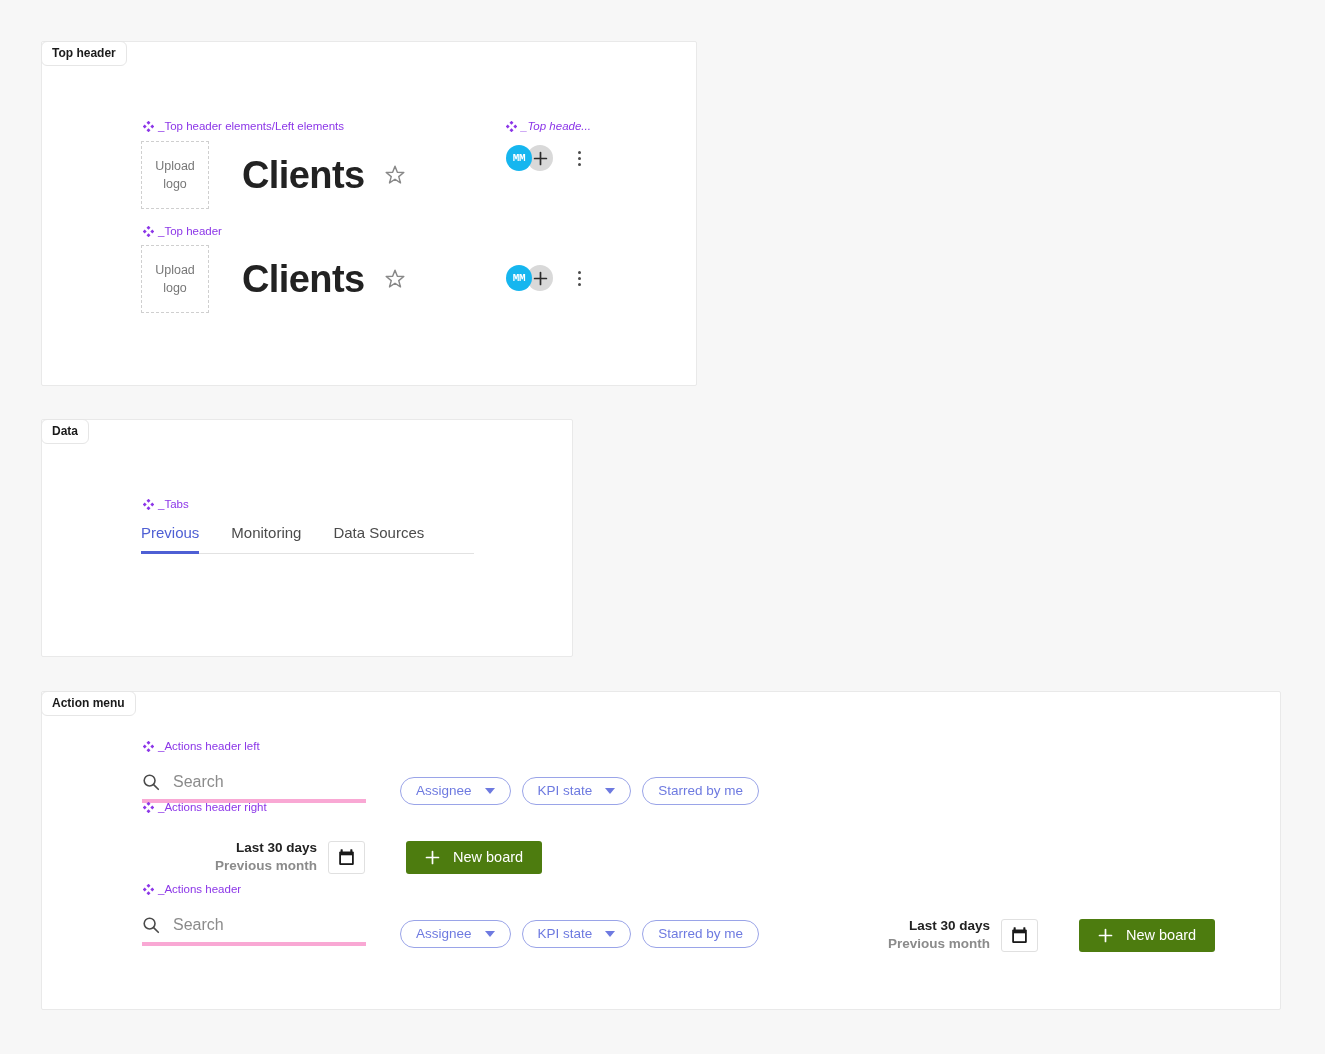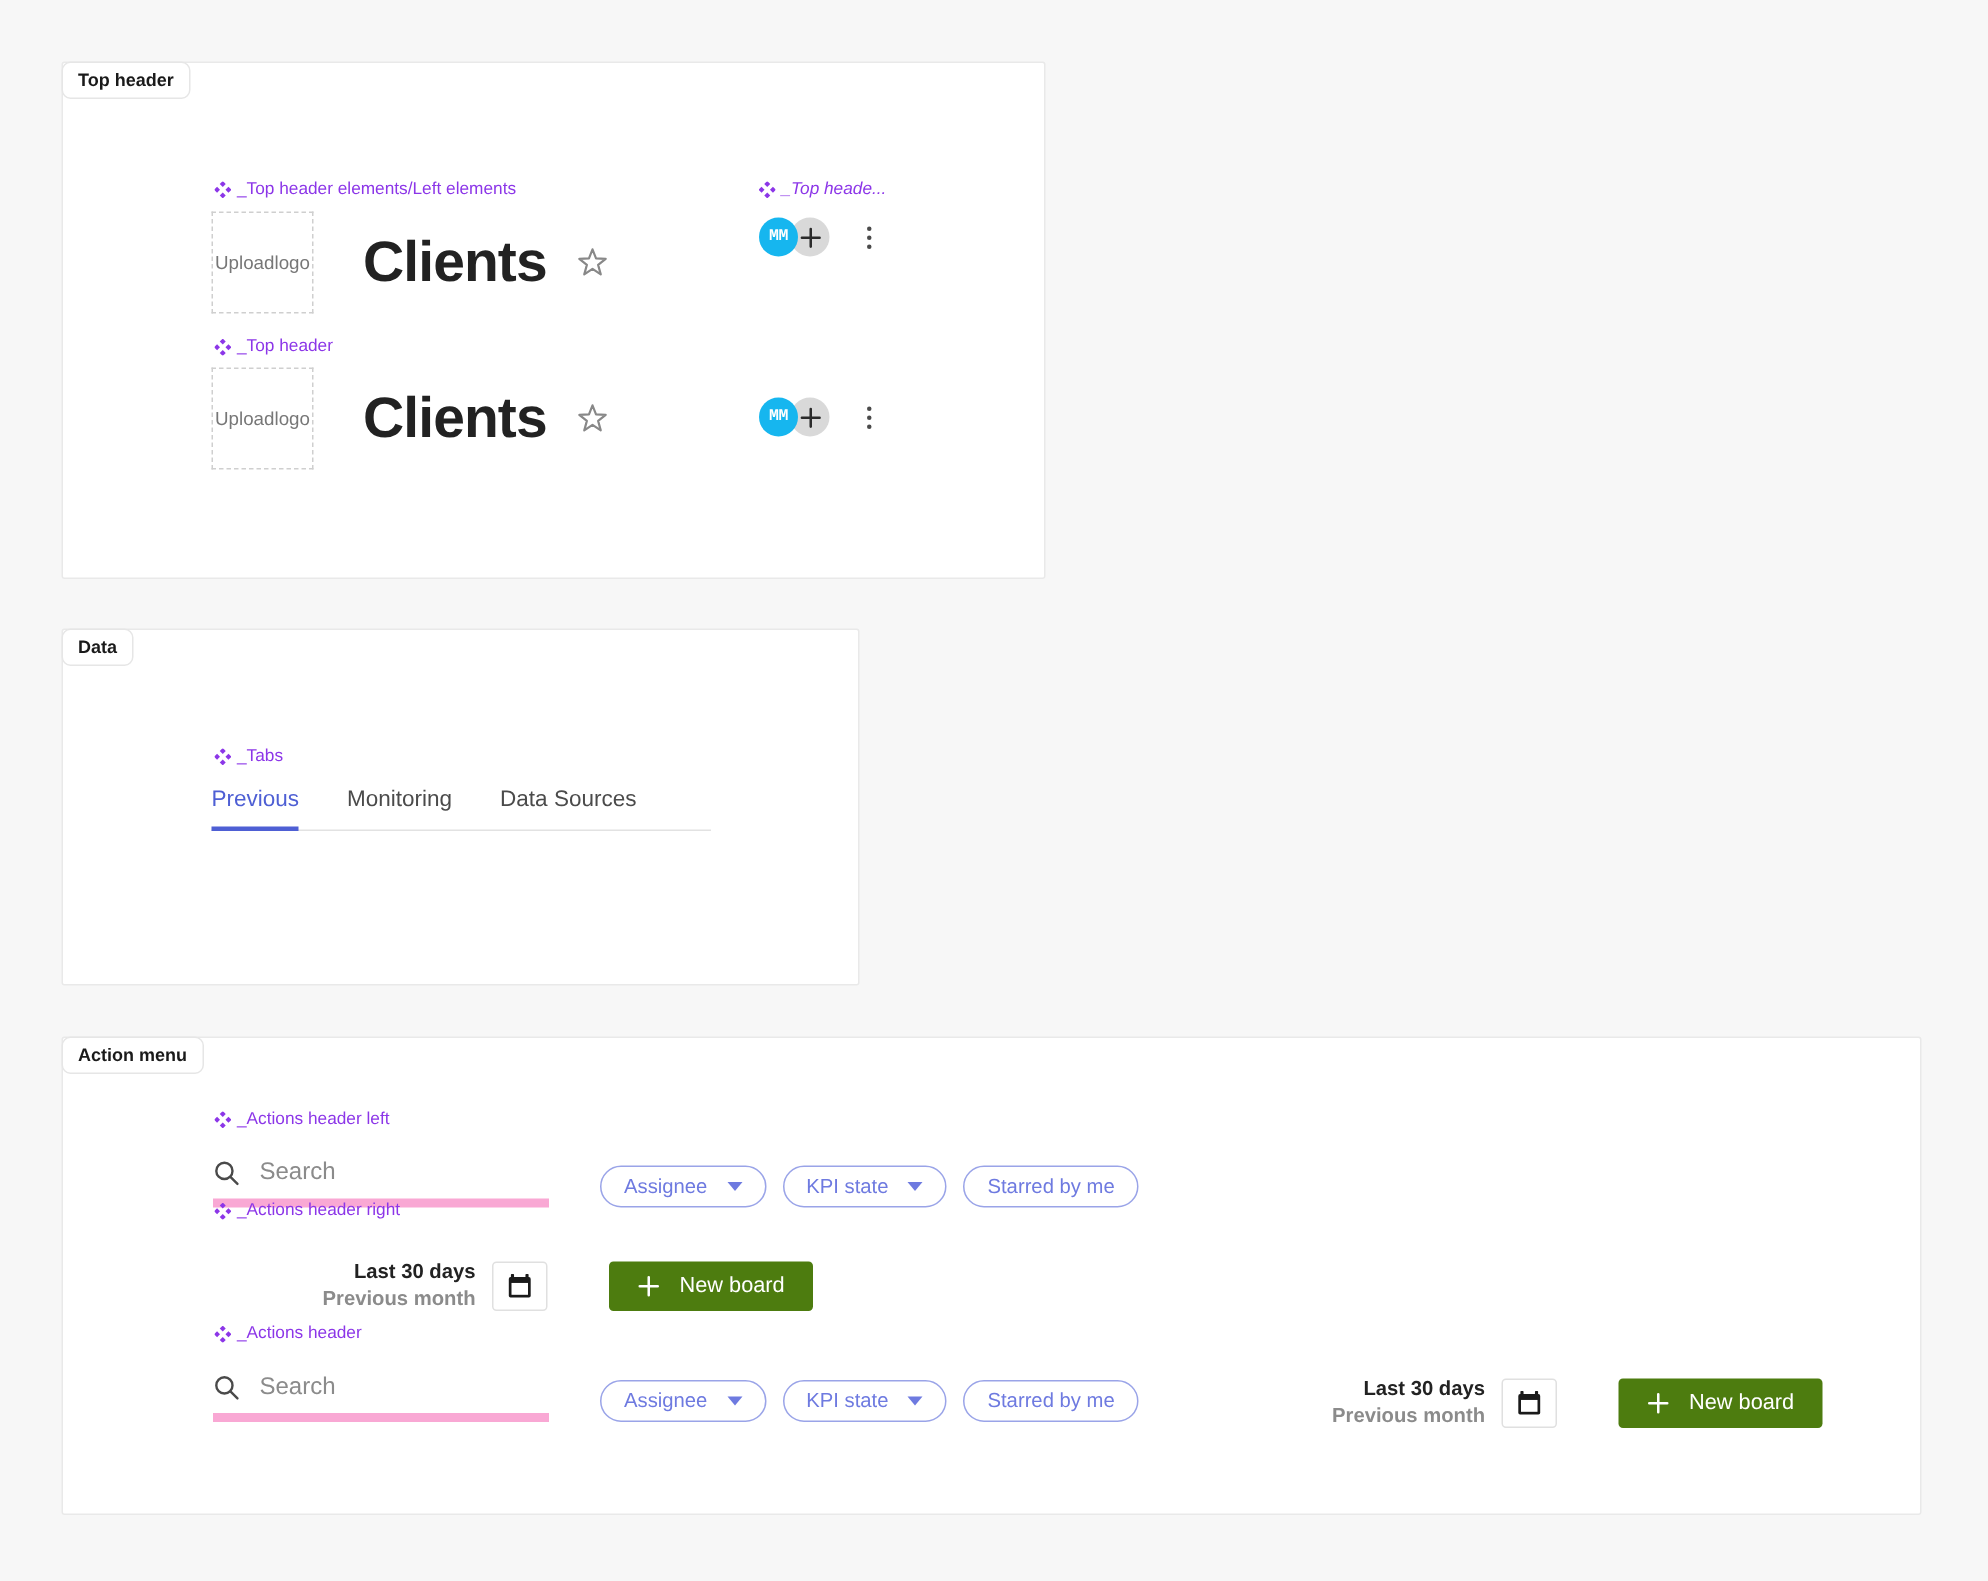--- a/index.html
+++ b/index.html
@@ -57,20 +57,21 @@
   .hdr-row {
     position: absolute;
     display: flex;
     align-items: center;
   }
   .upload-logo {
     width: 68px;
     height: 68px;
     border: 1px dashed #cfcfcf;
     display: flex;
+    flex-direction: column;
     align-items: center;
     justify-content: center;
     font-size: 12.5px;
     color: #777777;
     line-height: 1.45;
     text-align: right;
     background: #fff;
     flex: 0 0 auto;
   }
   .hdr-title {
@@ -153,21 +154,21 @@
     border-bottom-color: #4e5fd4;
   }
   .tab:last-child { margin-right: 0; }
 
   
   .search-box {
     position: absolute;
     display: flex;
     align-items: center;
     width: 224px;
-    border-bottom: 6px solid #f9a8d4;
+    border-bottom: 4px solid #f9a8d4;
     padding-bottom: 8px;
   }
   .search-box .q { flex: 0 0 auto; display: block; }
   .search-text {
     font-size: 16px;
     color: #8b8b8b;
     margin-left: 13px;
     line-height: 1;
   }
 

